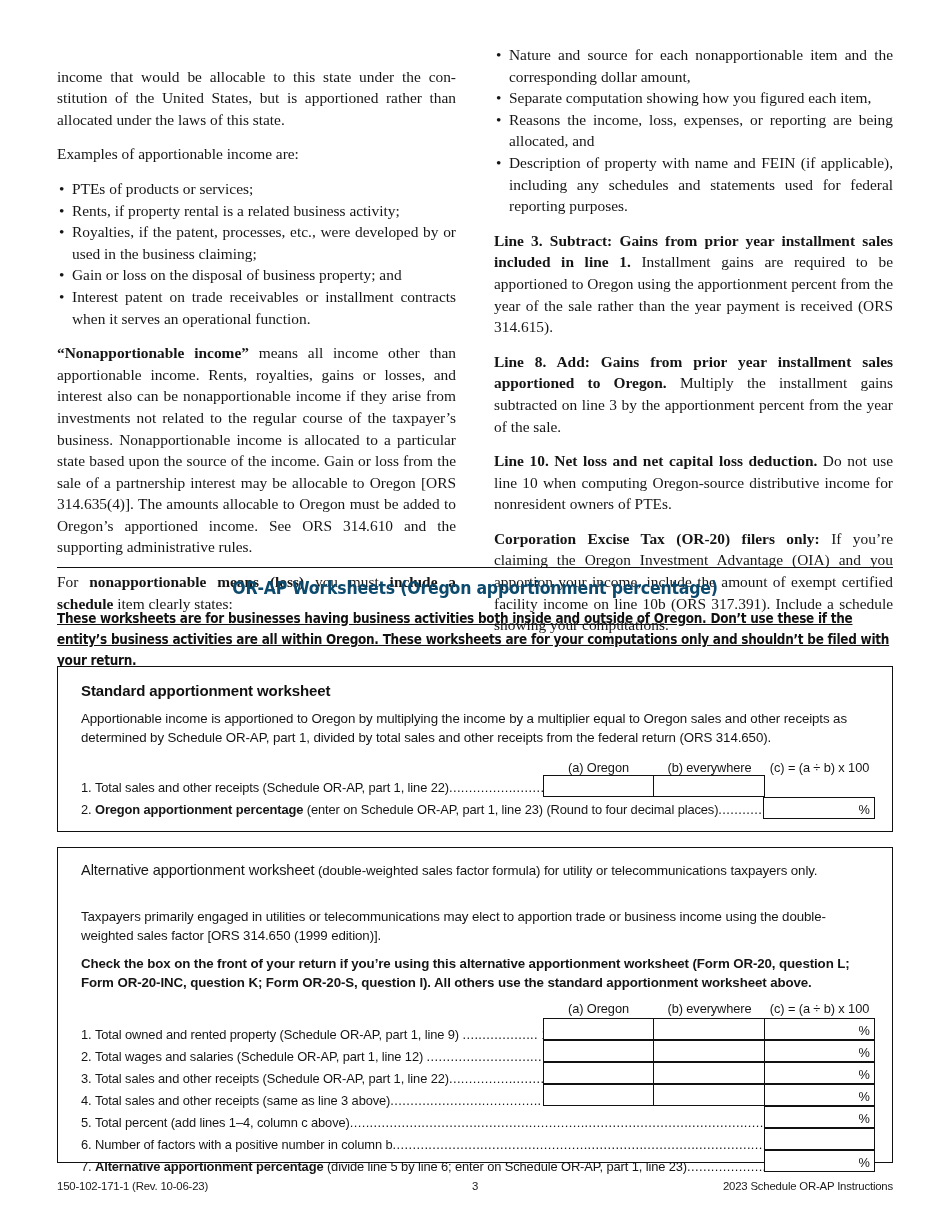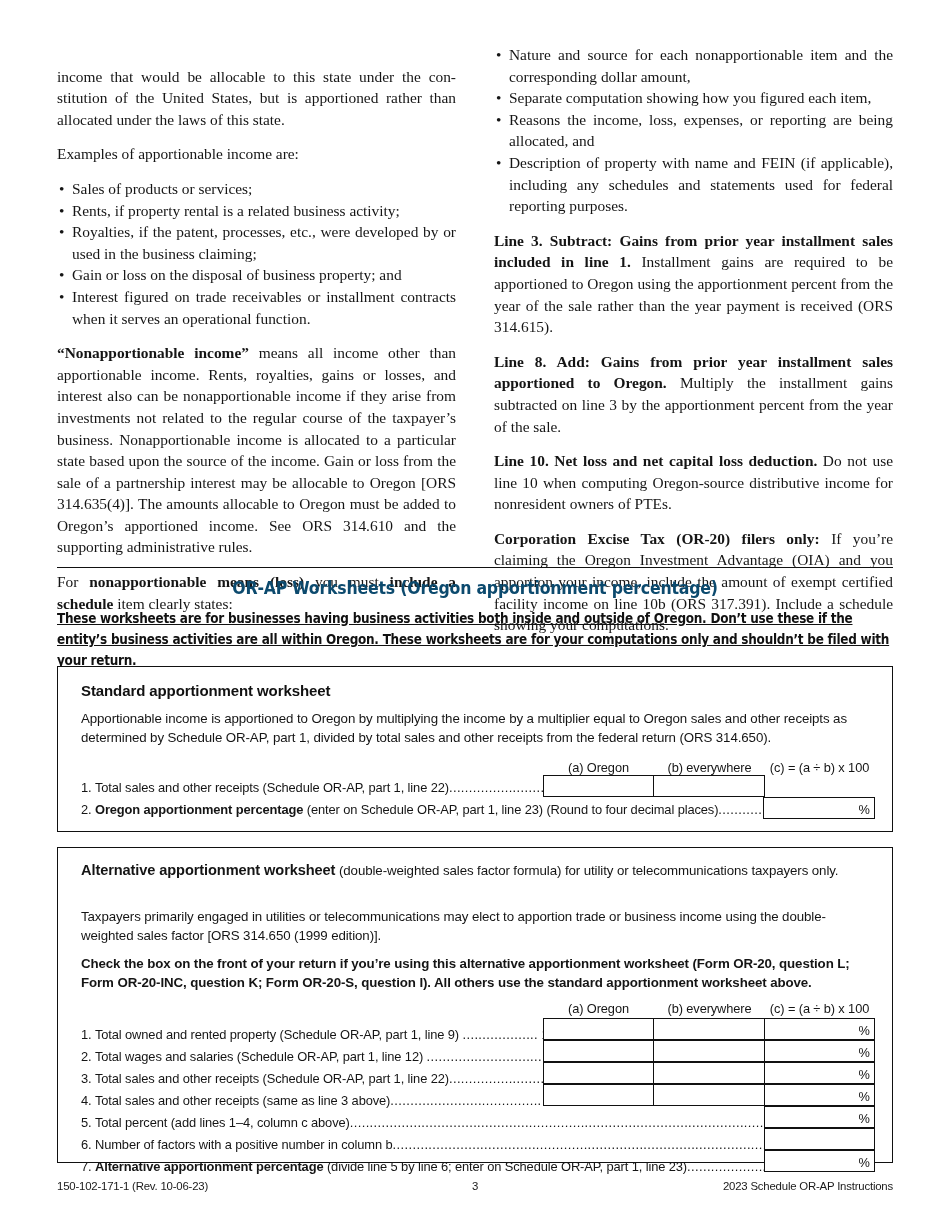--- a/index.html
+++ b/index.html
@@ -122,21 +122,21 @@
     font-weight: bold;
     color: #111;
     letter-spacing: -0.1px;
   }
   .w-para {
     font-size: 13.3px;
     line-height: 18.6px;
     color: #151515;
     letter-spacing: -0.1px;
   }
-  .w-para .b { font-weight: bold; }
+  .w-para .b { font-weight: normal; }
 
   
   
   .colhdr {
     position: absolute;
     font-size: 12.8px;
     color: #151515;
     text-align: center;
     letter-spacing: -0.1px;
     white-space: nowrap;
@@ -188,25 +188,25 @@
 <body>
 
 <div class="page">
 
   <div class="columns">
 
     <div class="col">
       <p>income that would be allocable to this state under the con­stitution of the United States, but is apportioned rather than allocated under the laws of this state.</p>
       <p>Examples of apportionable income are:</p>
       <ul>
-        <li>Sales of products or services;</li>
+        <li>PTEs of products or services;</li>
         <li>Rents, if property rental is a related business activity;</li>
         <li>Royalties, if the patent, processes, etc., were developed by or used in the business claiming;</li>
         <li>Gain or loss on the disposal of business property; and</li>
-        <li>Interest figured on trade receivables or installment con­tracts when it serves an operational function.</li>
+        <li>Interest patent on trade receivables or installment con­tracts when it serves an operational function.</li>
       </ul>
       <p><b>“Nonapportionable income”</b><span> means all income other than apportionable income. Rents, royalties, gains or losses, and interest also can be nonapportionable income if they arise from investments not related to the regular course of the tax­payer’s business. Nonapportionable income is allocated to a particular state based upon the source of the income. Gain or loss from the sale of a partnership interest may be allocable to Oregon [ORS 314.635(4)]. The amounts allocable to Oregon must be added to Oregon’s apportioned income. See ORS 314.610 and the supporting administrative rules.</span></p>
       <p class="last"><span>For </span><b>nonapportionable means (loss)</b><span> you must </span><b>include a schedule</b><span> item clearly states:</span></p>
     </div>
 
     <div class="col">
       <ul>
         <li>Nature and source for each nonapportionable item and the corresponding dollar amount,</li>
         <li>Separate computation showing how you figured each item,</li>
         <li>Reasons the income, loss, expenses, or reporting are being allocated, and</li>

